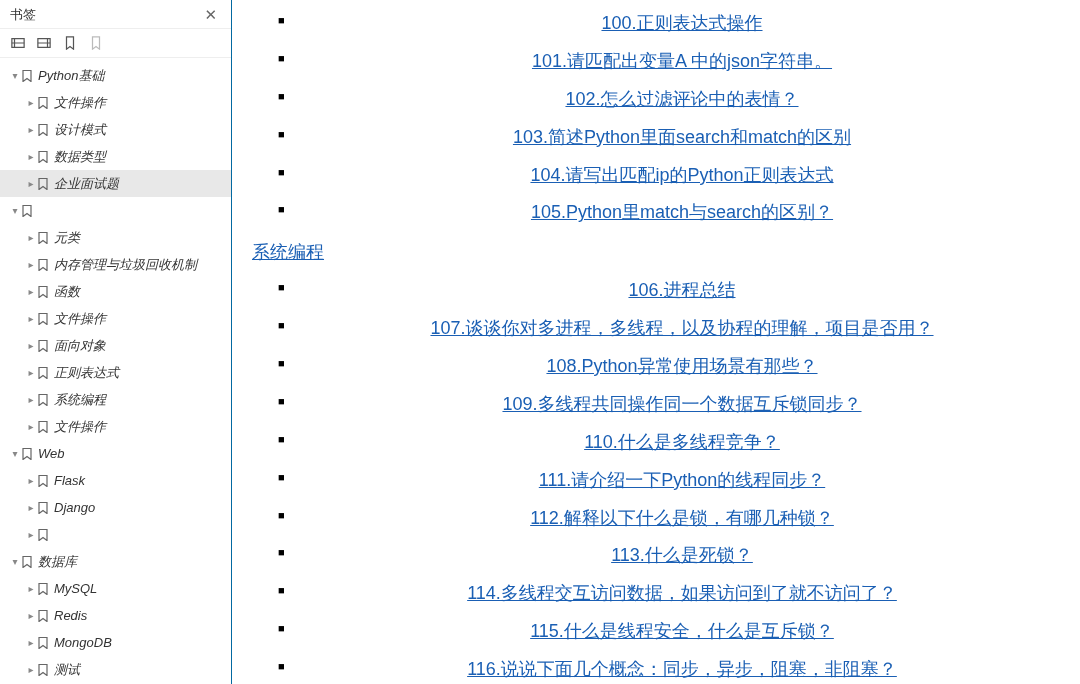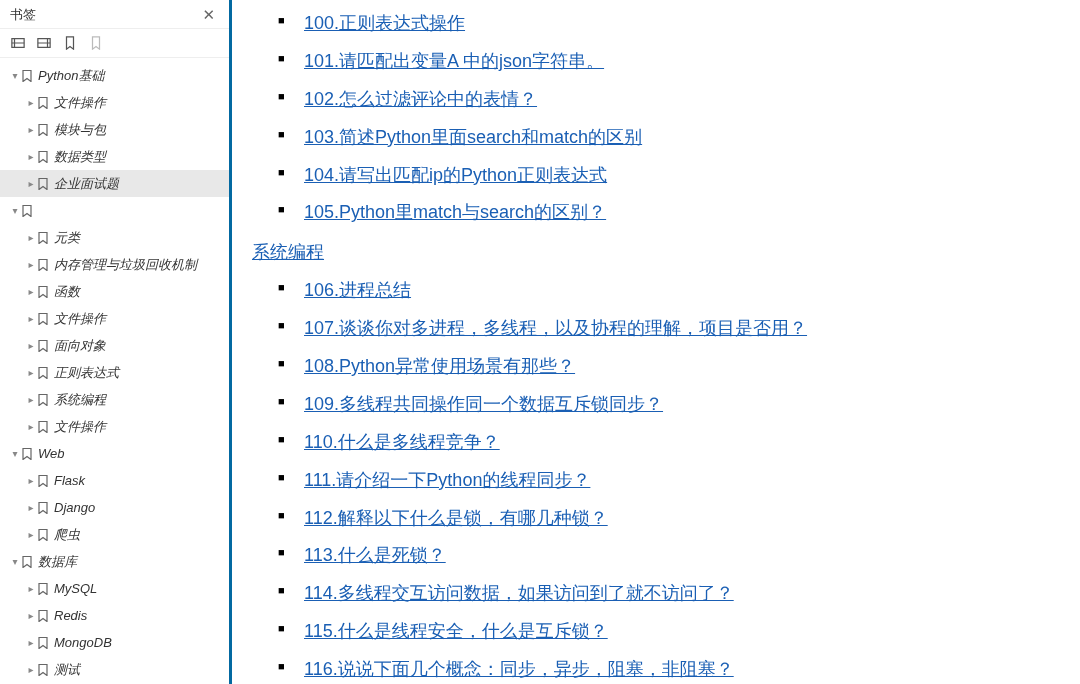--- a/index.html
+++ b/index.html
@@ -8,21 +8,21 @@
   font-size: 13px;
   display: flex;
   width: 1080px;
   height: 684px;
   overflow: hidden;
   background: #fff;
   color: #000;
 }
 .sidebar {
   width: 232px;
-  border-right: 3px solid #0369a1;
+  border-right: 1px solid #0369a1;
   display: flex;
   flex-direction: column;
   background: #fff;
 }
 .sidebar-header {
   display: flex;
   align-items: center;
   justify-content: space-between;
   padding: 6px 10px 4px 10px;
   border-bottom: 1px solid #eee;
@@ -91,21 +91,21 @@
 .indent0 { padding-left: 10px; }
 .indent1 { padding-left: 26px; }
 
 .content {
   flex: 1;
   overflow-y: auto;
   padding: 0 20px 20px 20px;
   font-size: 18px;
   line-height: 1.55;
 }
-.link-list { list-style: none; margin: 4px 0 6px 0; }
+.link-list { list-style: none; margin: 4px 0 6px 0; text-align: center; }
 .link-list li {
   position: relative;
   padding-left: 52px;
   margin: 10px 0;
 }
 .link-list li::before {
   content: "■";
   position: absolute;
   left: 26px;
   top: 2px;
@@ -176,21 +176,21 @@
         </span>
         <span class="tree-label">文件操作</span>
       </div>
       <div class="tree-row indent1">
         <span class="tree-arrow">▸</span>
         <span class="tree-icon">
           <svg viewBox="0 0 10 12">
             <path d="M1 0.5h8v11l-4-3-4 3z"></path>
           </svg>
         </span>
-        <span class="tree-label">模块与包</span>
+        <span class="tree-label">设计模式</span>
       </div>
       <div class="tree-row indent1">
         <span class="tree-arrow">▸</span>
         <span class="tree-icon">
           <svg viewBox="0 0 10 12">
             <path d="M1 0.5h8v11l-4-3-4 3z"></path>
           </svg>
         </span>
         <span class="tree-label">数据类型</span>
       </div>
@@ -310,21 +310,20 @@
         </span>
         <span class="tree-label">Django</span>
       </div>
       <div class="tree-row indent1">
         <span class="tree-arrow">▸</span>
         <span class="tree-icon">
           <svg viewBox="0 0 10 12">
             <path d="M1 0.5h8v11l-4-3-4 3z"></path>
           </svg>
         </span>
-        <span class="tree-label">爬虫</span>
       </div>
       <div class="tree-row indent0">
         <span class="tree-arrow">▾</span>
         <span class="tree-icon">
           <svg viewBox="0 0 10 12">
             <path d="M1 0.5h8v11l-4-3-4 3z"></path>
           </svg>
         </span>
         <span class="tree-label">数据库</span>
       </div>

